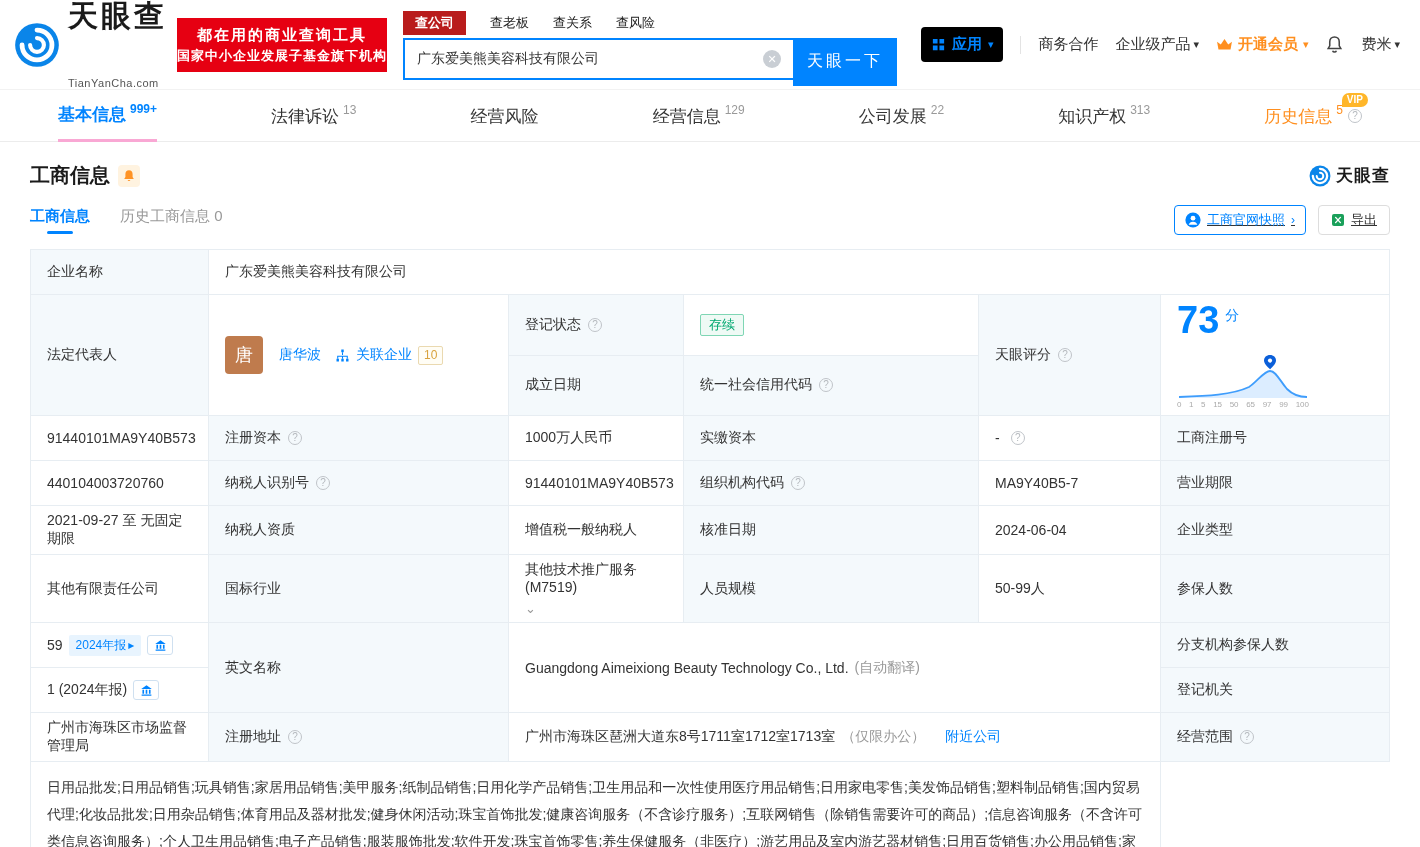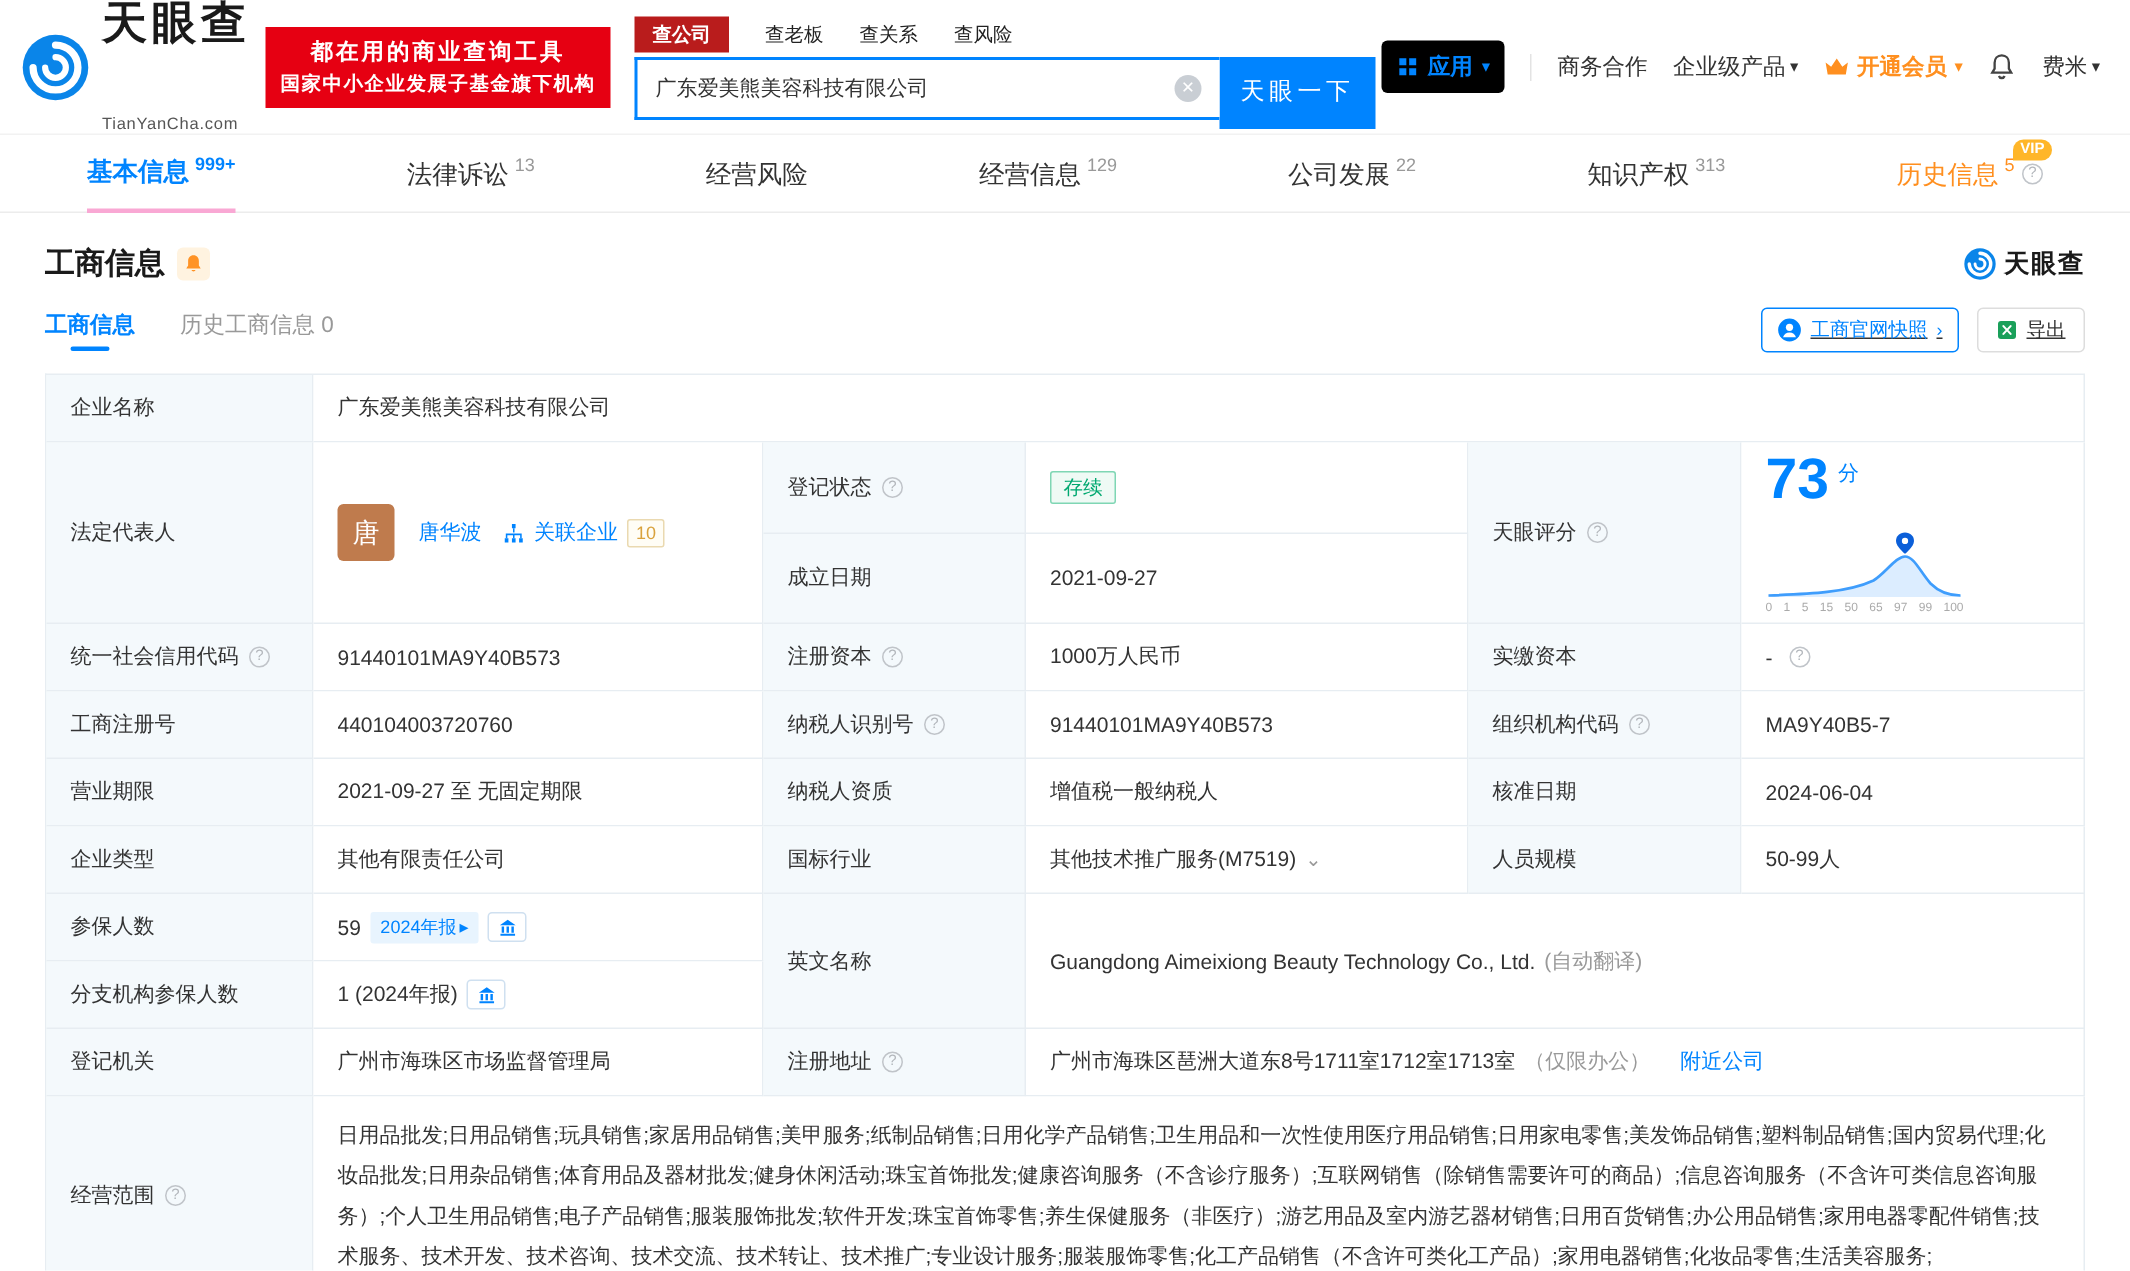--- a/index.html
+++ b/index.html
@@ -5,21 +5,21 @@
   * { box-sizing: border-box; margin: 0; padding: 0; }
   html,body { width:1420px; height:847px; overflow:hidden; background:#fff;
     font-family:"Liberation Sans","DejaVu Sans",sans-serif; color:#333; }
 
   
   .top-header { height:90px; display:flex; align-items:center; padding:0 20px 0 14px; border-bottom:1px solid #f2f2f2; }
   .logo { display:flex; align-items:center; gap:8px; }
   .logo-text-wrap { display:flex; flex-direction:column; }
   .logo-cn { font-size:30px; font-weight:bold; color:#1a1a1a; letter-spacing:3px; line-height:1.05; }
   .logo-en { font-size:11px; color:#555; letter-spacing:.5px;margin-top:46px; }
-  .promo { margin-left:10px; background:#e60012; color:#fff; text-align:center; padding:6px 10px; }
+  .promo { margin-left:10px; background:#e60012; color:#fff; text-align:center; padding:6px 0; }
   .promo-line1 { font-size:15px; font-weight:bold; letter-spacing:2px; line-height:1.5; }
   .promo-line2 { font-size:13px; font-weight:bold; letter-spacing:1px; line-height:1.5; }
   .search-wrap { margin-left:16px; width:494px; }
   .search-tabs { display:flex; align-items:center; gap:24px; height:26px; }
   .search-tab { font-size:13px; color:#222; cursor:pointer; padding:3px 0; }
   .search-tab.active { background:#b91c1c; color:#fff; padding:3px 12px; font-weight:bold; }
   .search-box { display:flex; height:42px; margin-top:2px; }
   .search-input-wrap { position:relative; flex:1; }
   .search-input { width:100%; height:42px; border:2px solid #0084ff; border-right:none; padding:0 38px 0 12px; font-size:14px; color:#333; outline:none; font-family:inherit; }
   .clear-btn { position:absolute; right:12px; top:12px; width:18px; height:18px; border-radius:50%; background:#c9ced4; color:#fff; font-size:11px; line-height:18px; text-align:center; cursor:pointer; }
@@ -284,23 +284,20 @@
         <span>65</span>
         <span>97</span>
         <span>99</span>
         <span>100</span>
       </span>
     </span>
   </div>
   <div class="cell lbl">
       <span>成立日期</span>
     </div>
-  <div class="cell val">
-      <span>2021-09-27</span>
-    </div>
 
   <div class="cell lbl">
     <span>统一社会信用代码</span>
     <span class="help-icon">?</span>
   </div>
   <div class="cell val">
       <span>91440101MA9Y40B573</span>
     </div>
   <div class="cell lbl">
     <span>注册资本</span>

